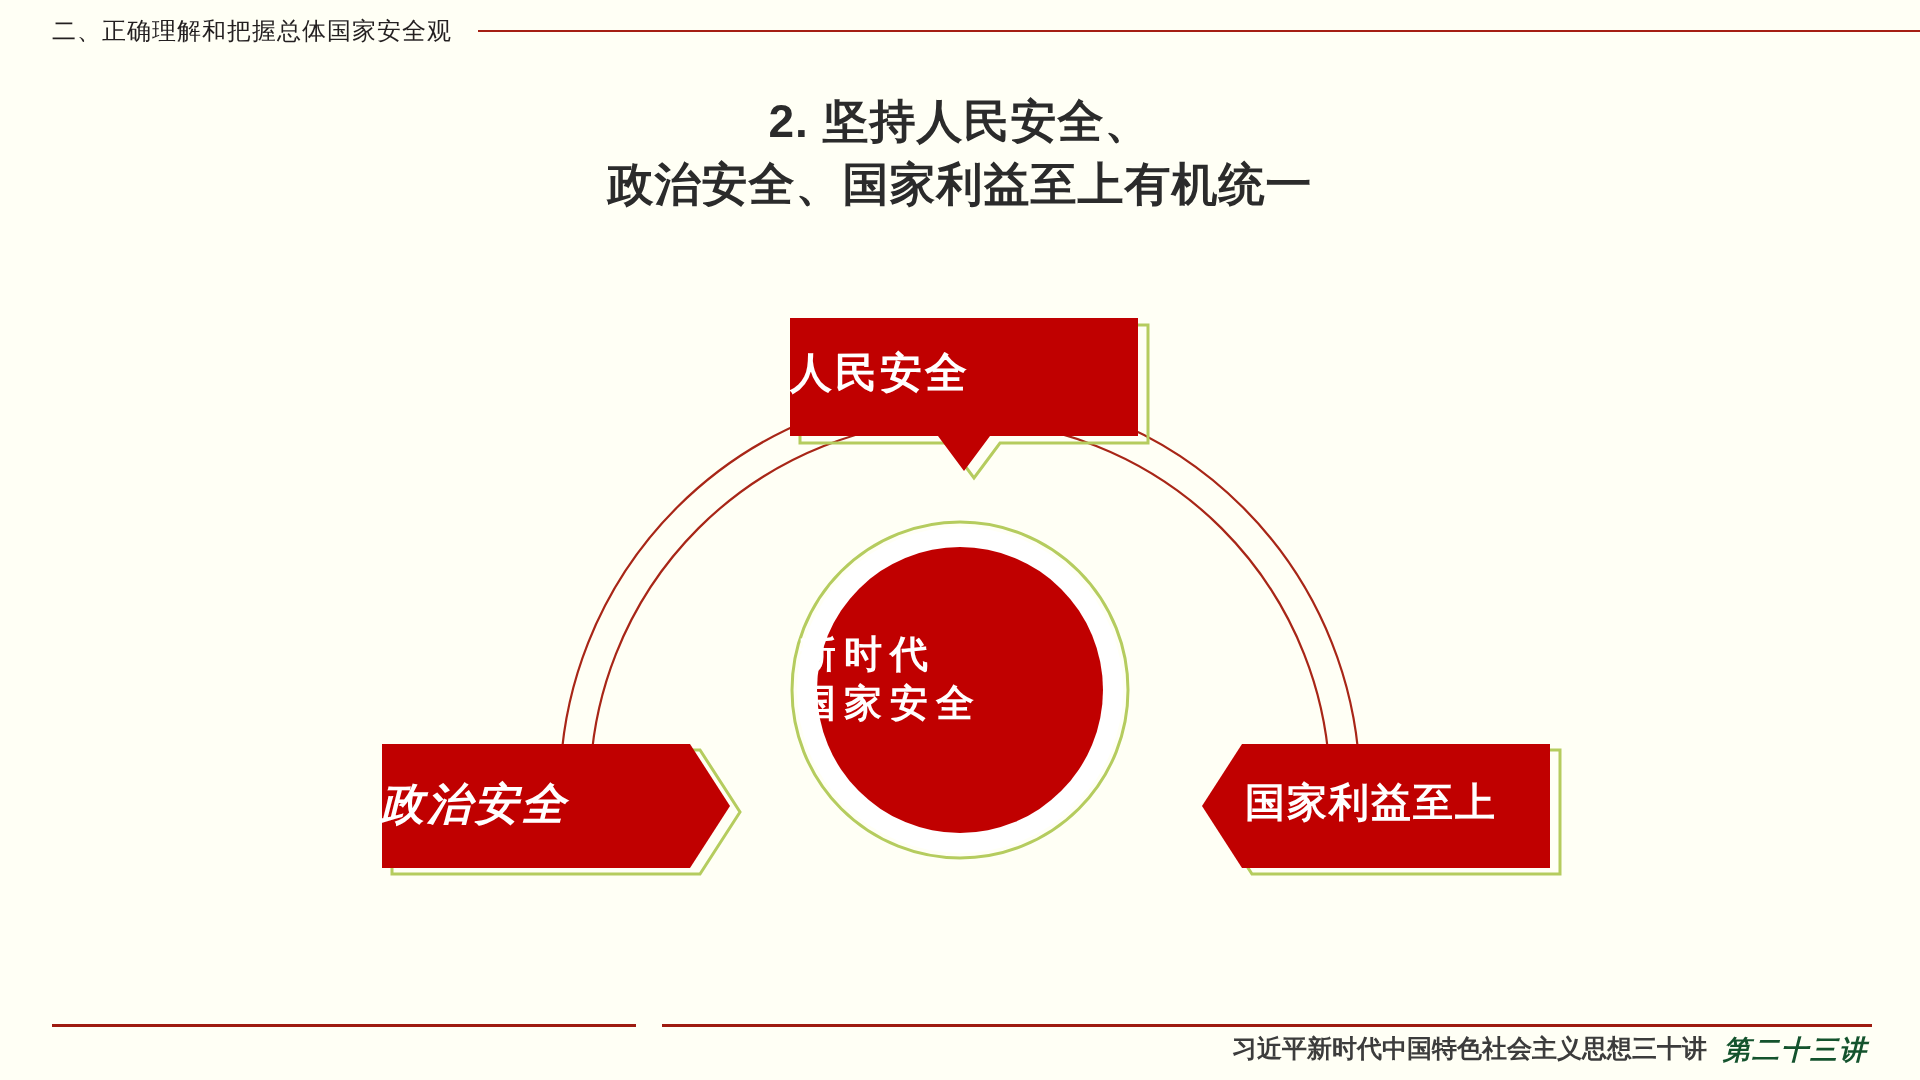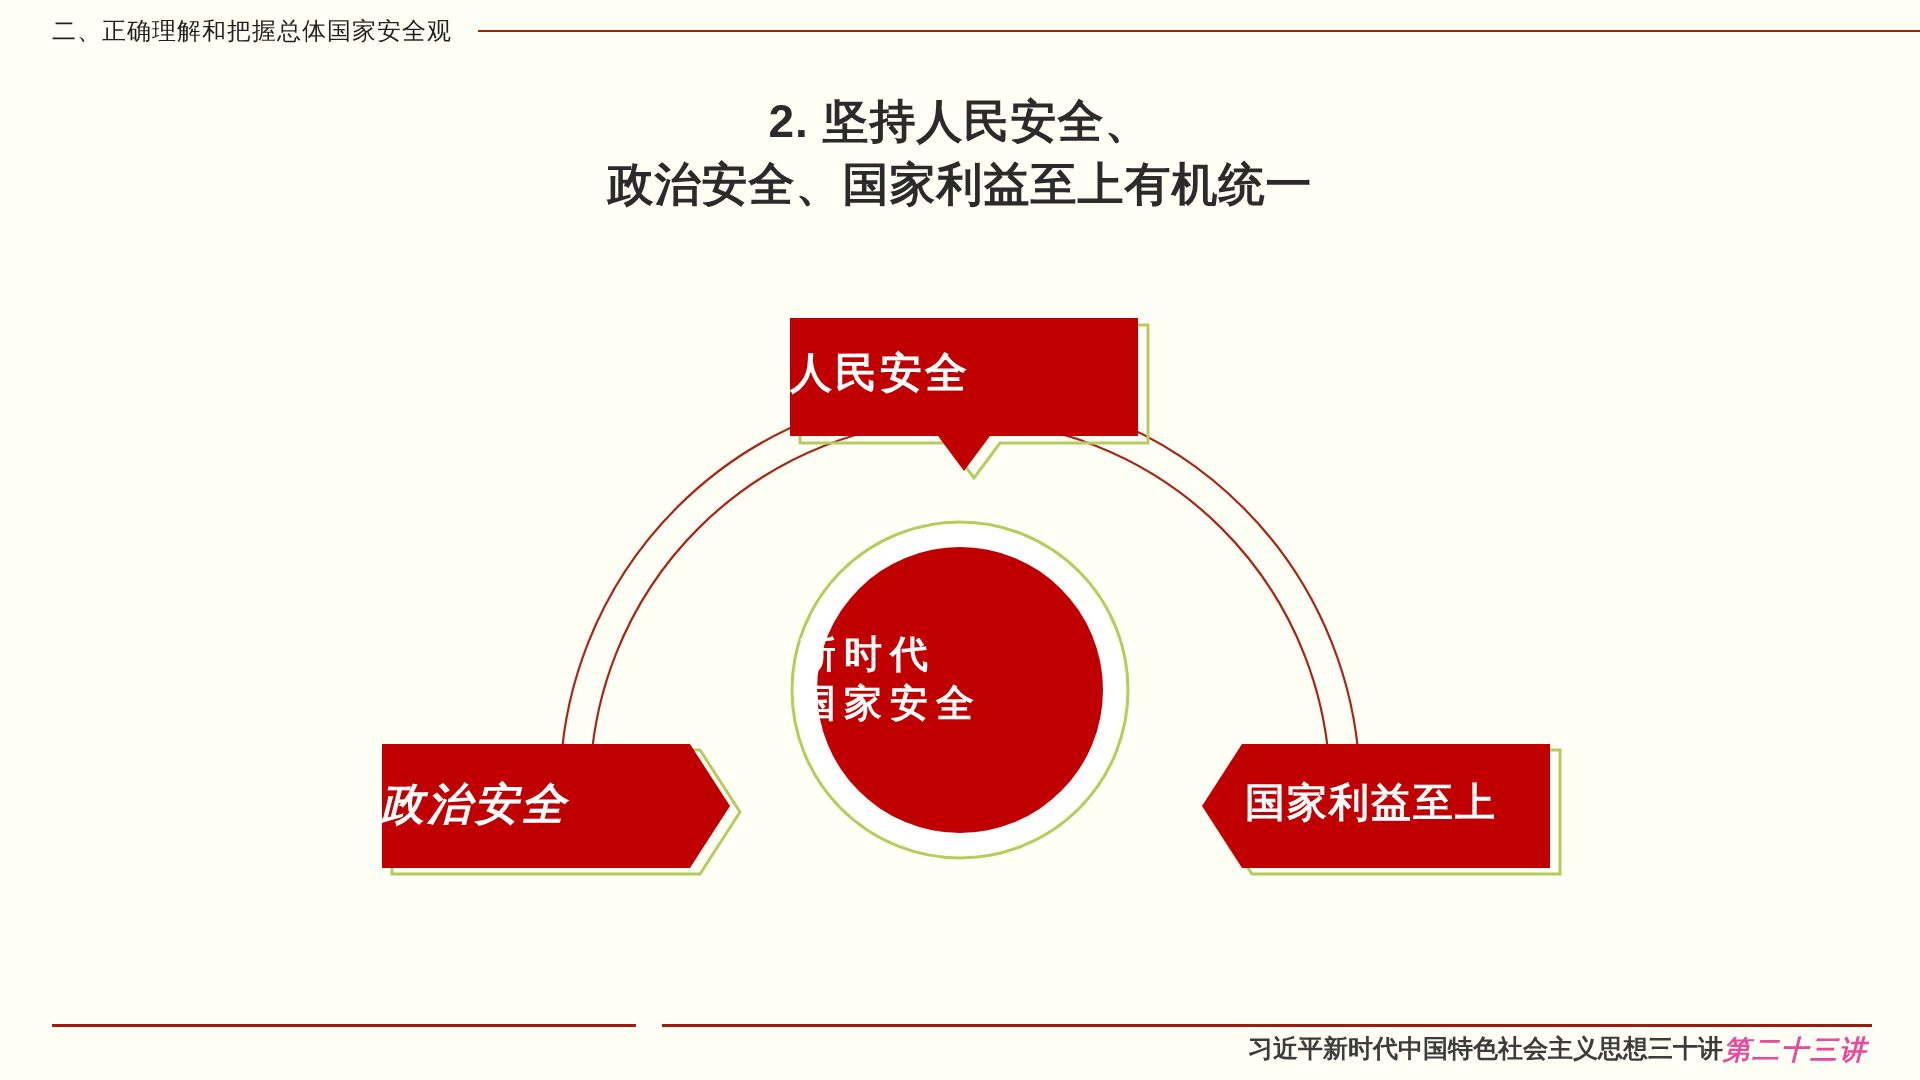--- a/index.html
+++ b/index.html
@@ -151,22 +151,22 @@
     font-weight: bold;
     color: #3c3c3c;
     letter-spacing: 0px;
     white-space: nowrap;
   }
   .footer-lecture {
     font-family: Liberation Serif, serif;
     font-size: 27px;
     font-weight: bold;
     font-style: italic;
-    color: #ec4899;
-    margin-left: 0;
+    color: #14532d;
+    margin-left: 16px;
     letter-spacing: 2px;
     white-space: nowrap;
   }
   .footer-tick {
     position: absolute;
     left: 636px;
     top: 18px;
     width: 26px;
     height: 10px;
     background: #fffff5;

